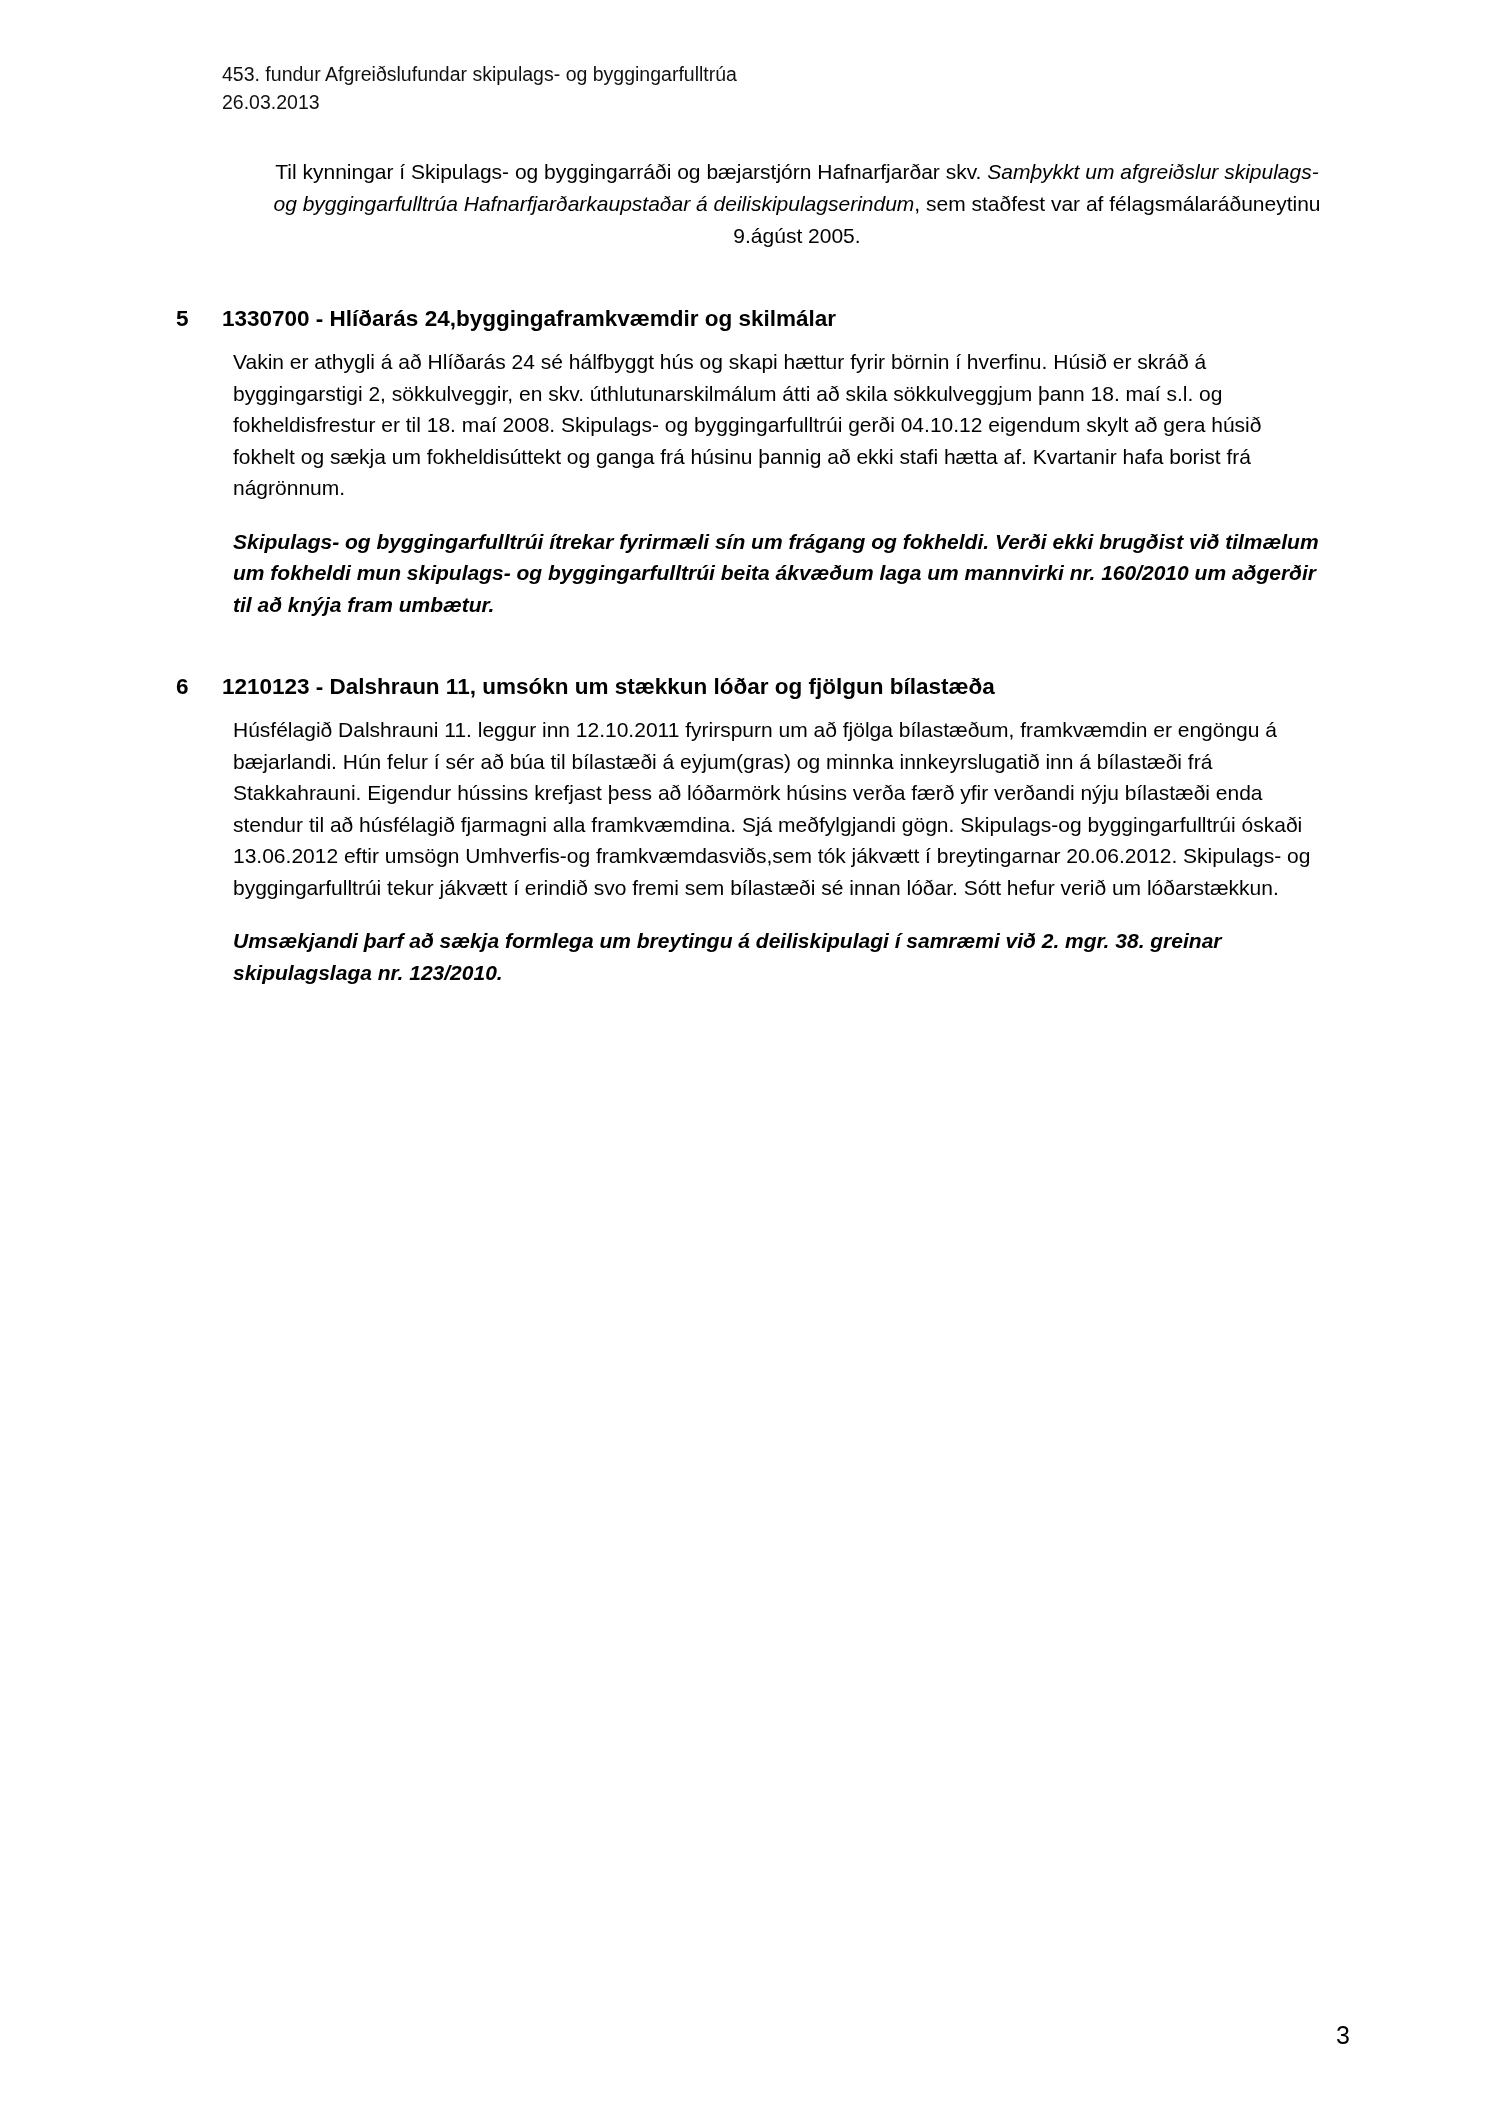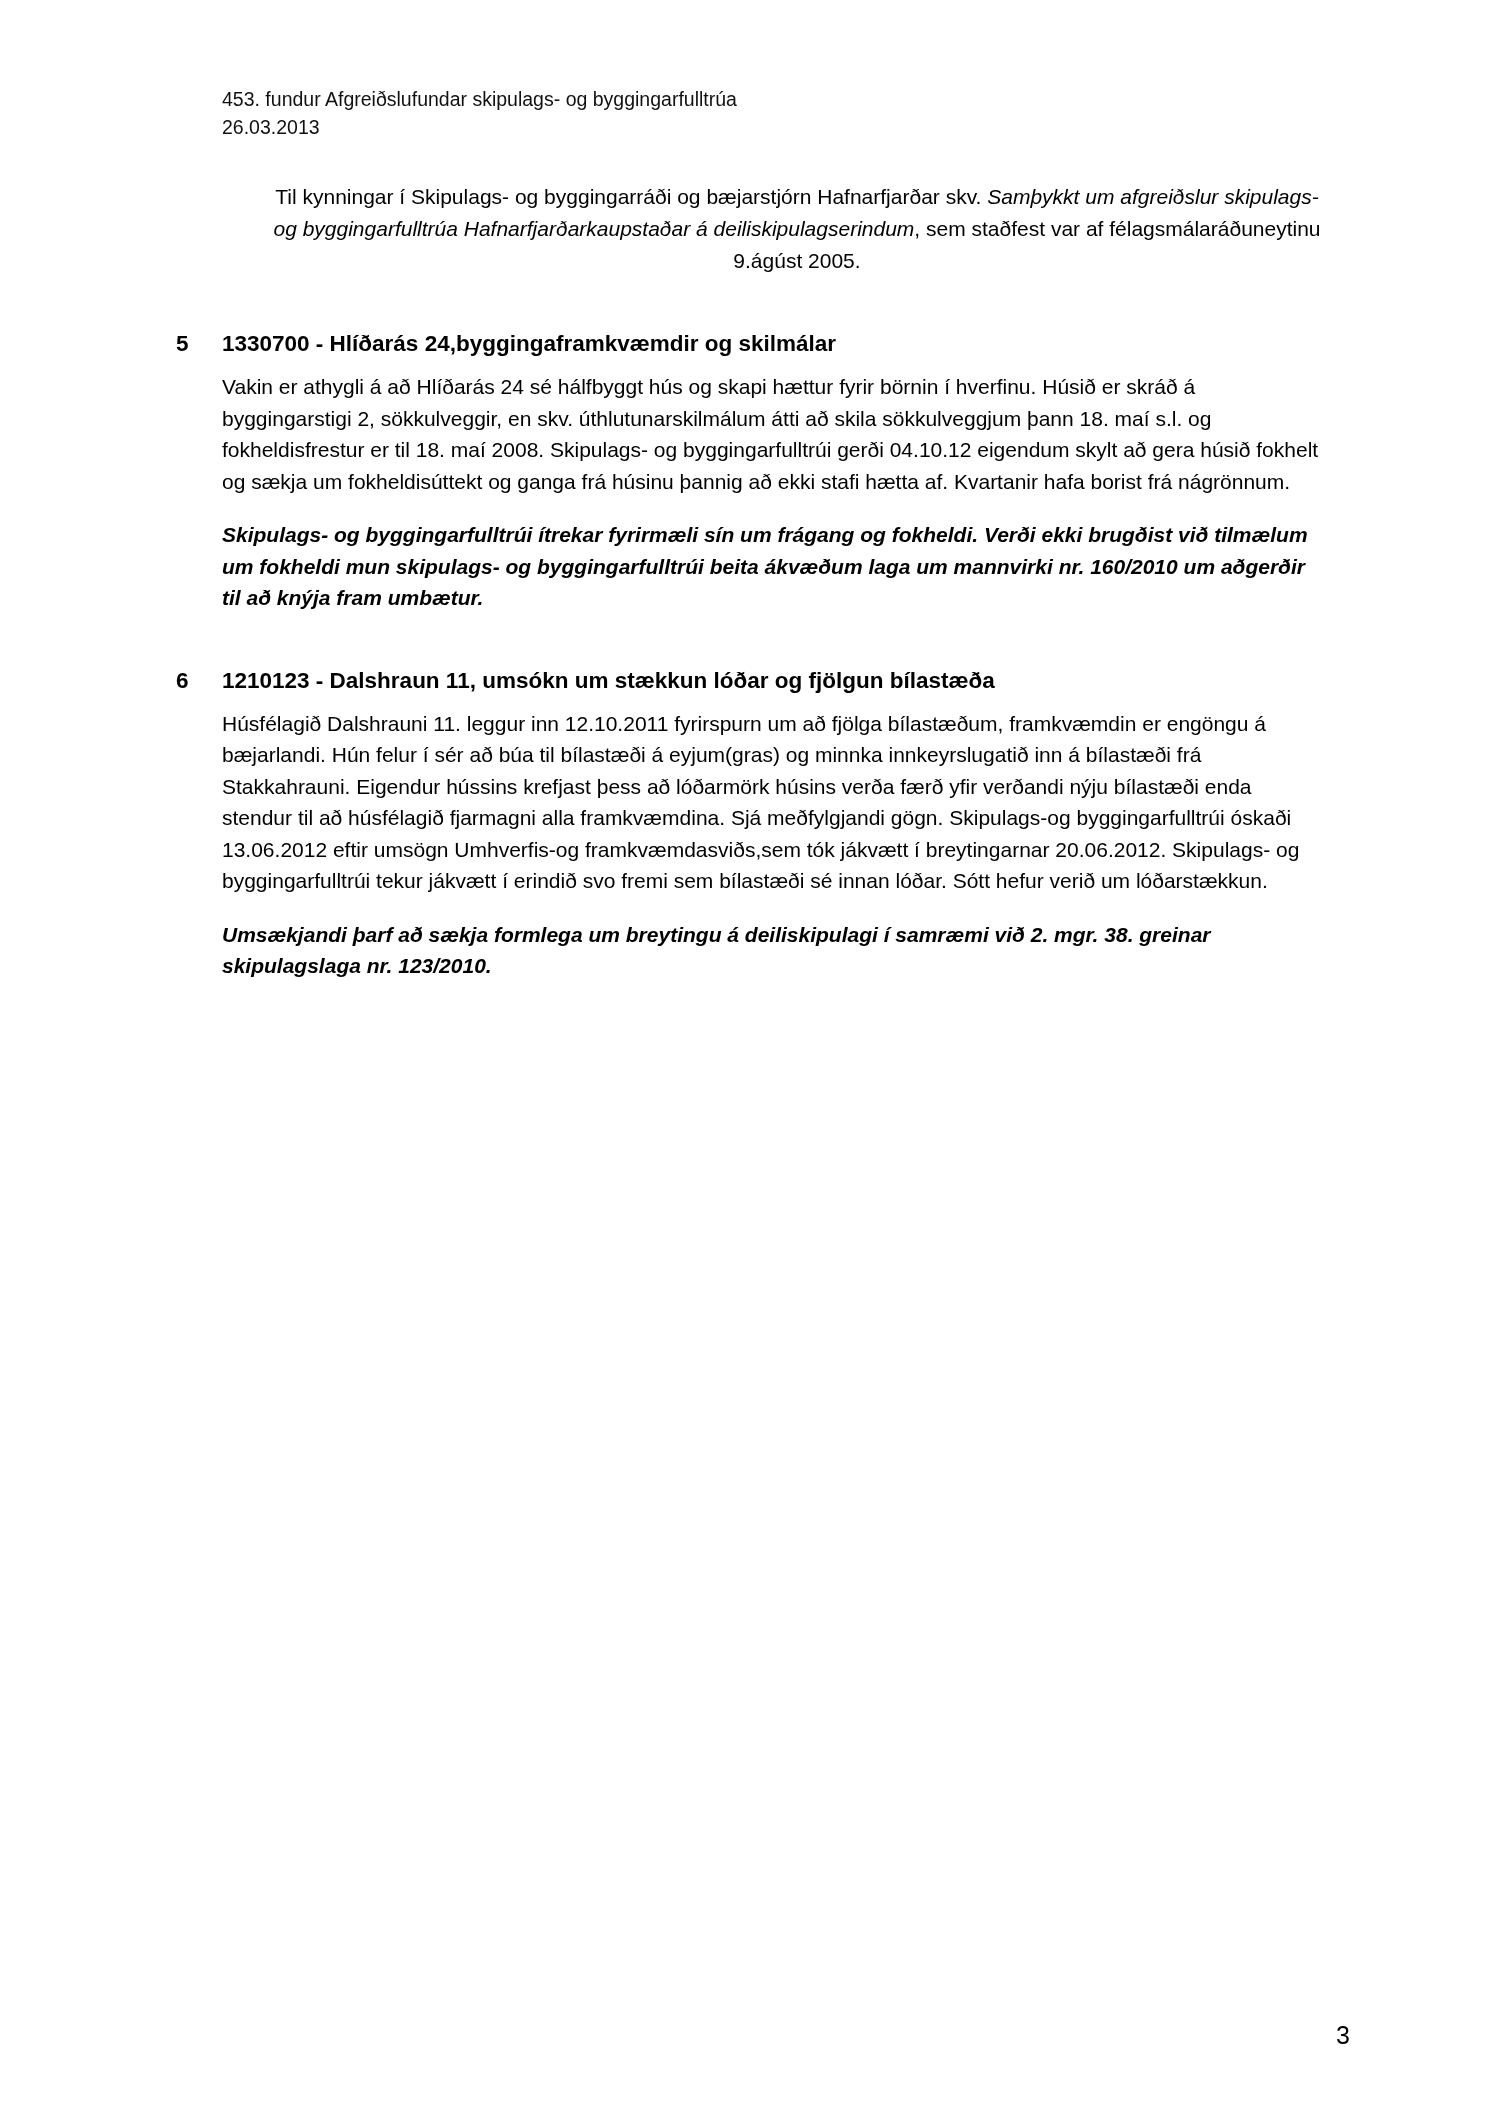--- a/index.html
+++ b/index.html
@@ -12,21 +12,21 @@
     height: 2122px;
     font-family: "Liberation Sans", sans-serif;
     color: #000000;
     position: relative;
   }
   .page {
     position: relative;
     width: 1500px;
     height: 2122px;
     box-sizing: border-box;
-    padding: 86px 150px 60px 222px;
+    padding: 61px 150px 60px 222px;
   }
   .header-line {
     font-size: 19.5px;
     line-height: 1.42;
     color: #111;
   }
   .doc-title {
     text-align: center;
     font-size: 34px;
     font-weight: bold;
@@ -60,21 +60,21 @@
     width: 46px;
     flex: 0 0 46px;
     margin-left: -46px;
   }
   .section-title {
     flex: 1 1 auto;
   }
   .para {
     font-size: 21px;
     line-height: 1.5;
-    margin: 0 0 0 0;
+    margin: 0 0 0 11px;
     text-align: left;
   }
   .para + .para {
     margin-top: 22px;
     font-weight: bold;
   }
   .para.ital {
     font-style: italic;
   }
   .section-body {

